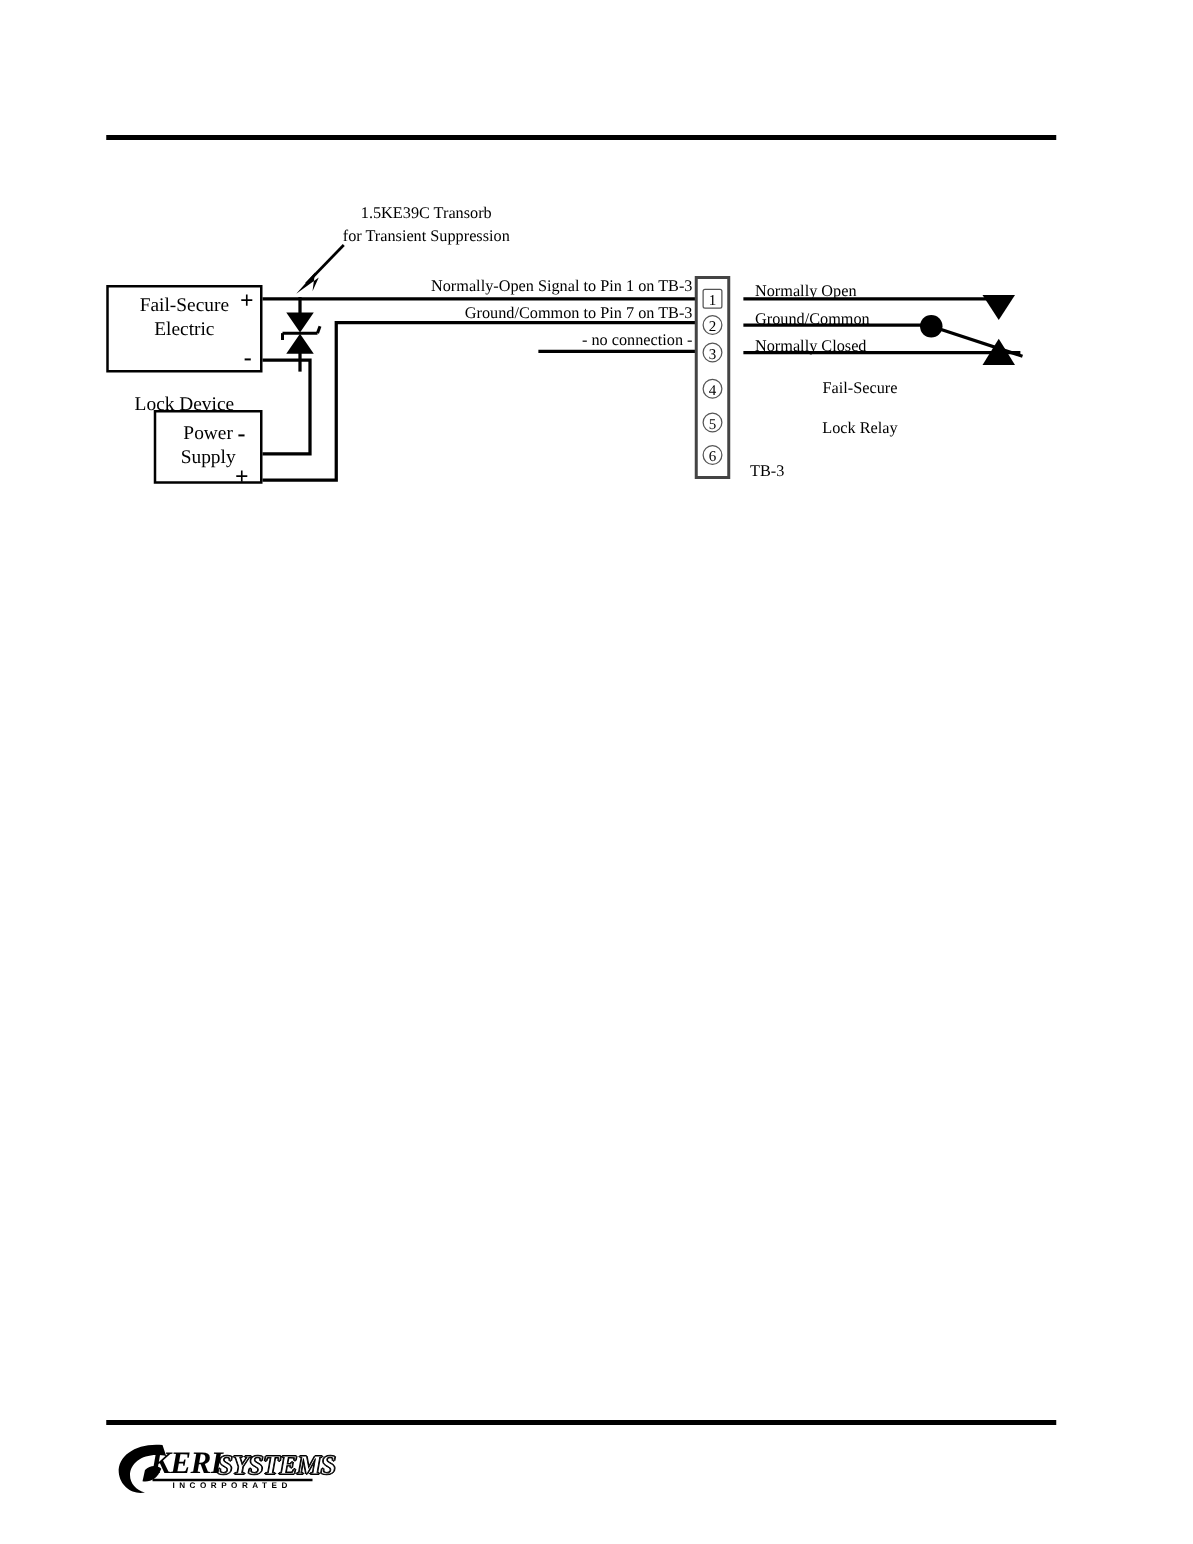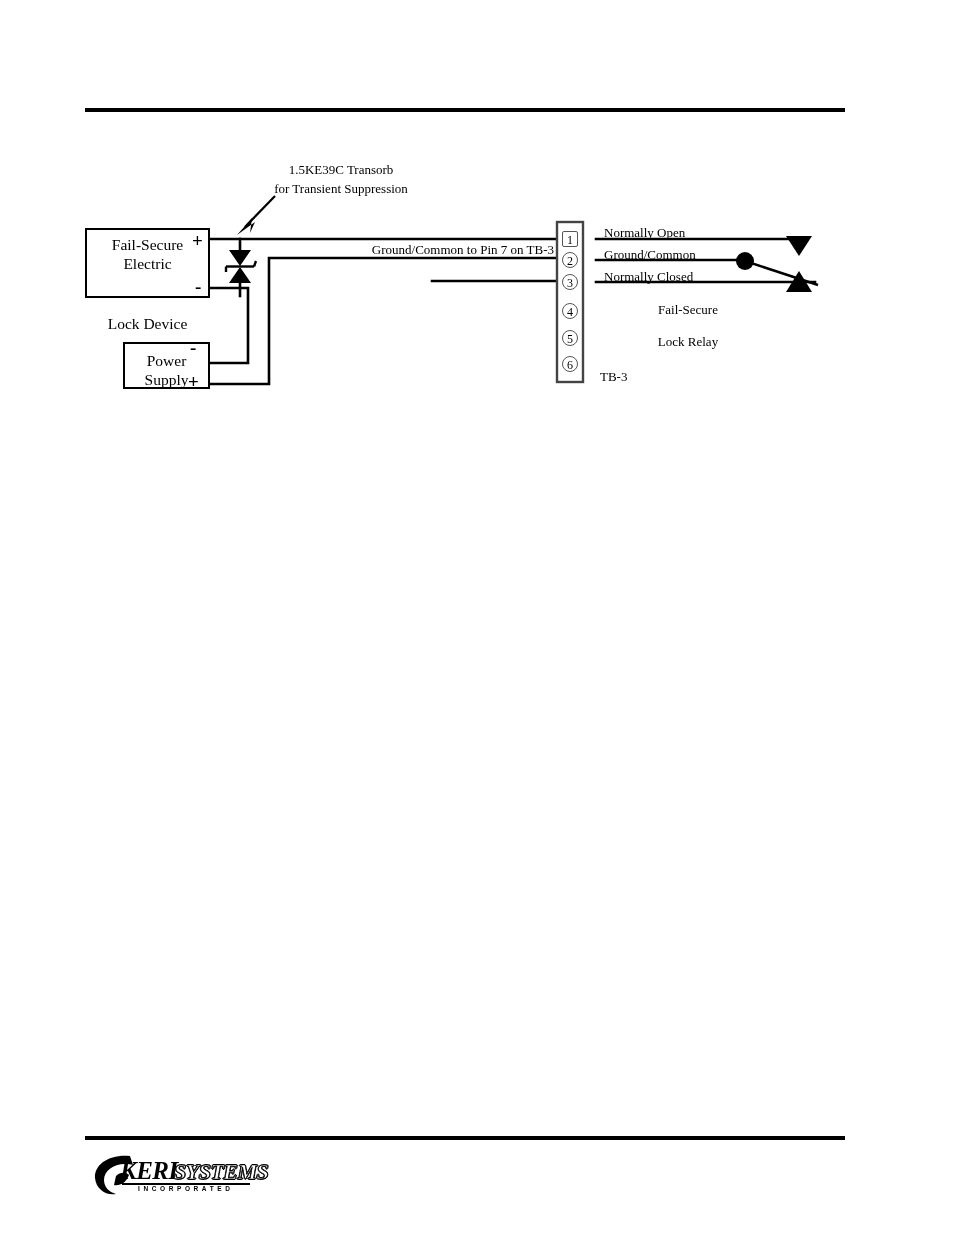--- a/index.html
+++ b/index.html
@@ -209,29 +209,31 @@
     
     <div class="box" style="left:85px; top:228px; width:125px; height:70px;">
       <div class="box-text" style="top:5px;">Fail-Secure</div>
       <div class="box-text" style="top:24px;">Electric</div>
       <div class="box-text" style="top:42px;margin-top:42px;">Lock Device</div>
     </div>
     <div class="polarity" style="left:192px; top:231px;">+</div>
     <div class="polarity" style="left:195px; top:277px;">-</div>
 
     
-    <div class="box" style="left:123px; top:342px; width:87px; height:47px;">
+    <div class="box" style="left:123px; top:328px; width:87px; height:59px;">
       <div class="box-text" style="top:7px;">Power</div>
       <div class="box-text" style="top:26px;">Supply</div>
     </div>
     <div class="polarity" style="left:190px; top:338px;">-</div>
     <div class="polarity" style="left:188px; top:372px;">+</div>
 
     
+    <div class="dlabel right" style="left:217px; top:219px; width:337px;">Normally-Open Signal to Pin 1 on TB-3</div>
     <div class="dlabel right" style="left:217px; top:240px; width:337px;">Ground/Common to Pin 7 on TB-3</div>
+    <div class="dlabel right" style="left:217px; top:262px; width:337px;">- no connection -</div>
 
     
     <div class="pin-num square" style="left:562px; top:231px;">1</div>
     <div class="pin-num circle" style="left:562px; top:252px;">2</div>
     <div class="pin-num circle" style="left:562px; top:274px;">3</div>
     <div class="pin-num circle" style="left:562px; top:303px;">4</div>
     <div class="pin-num circle" style="left:562px; top:330px;">5</div>
     <div class="pin-num circle" style="left:562px; top:356px;">6</div>
 
     

